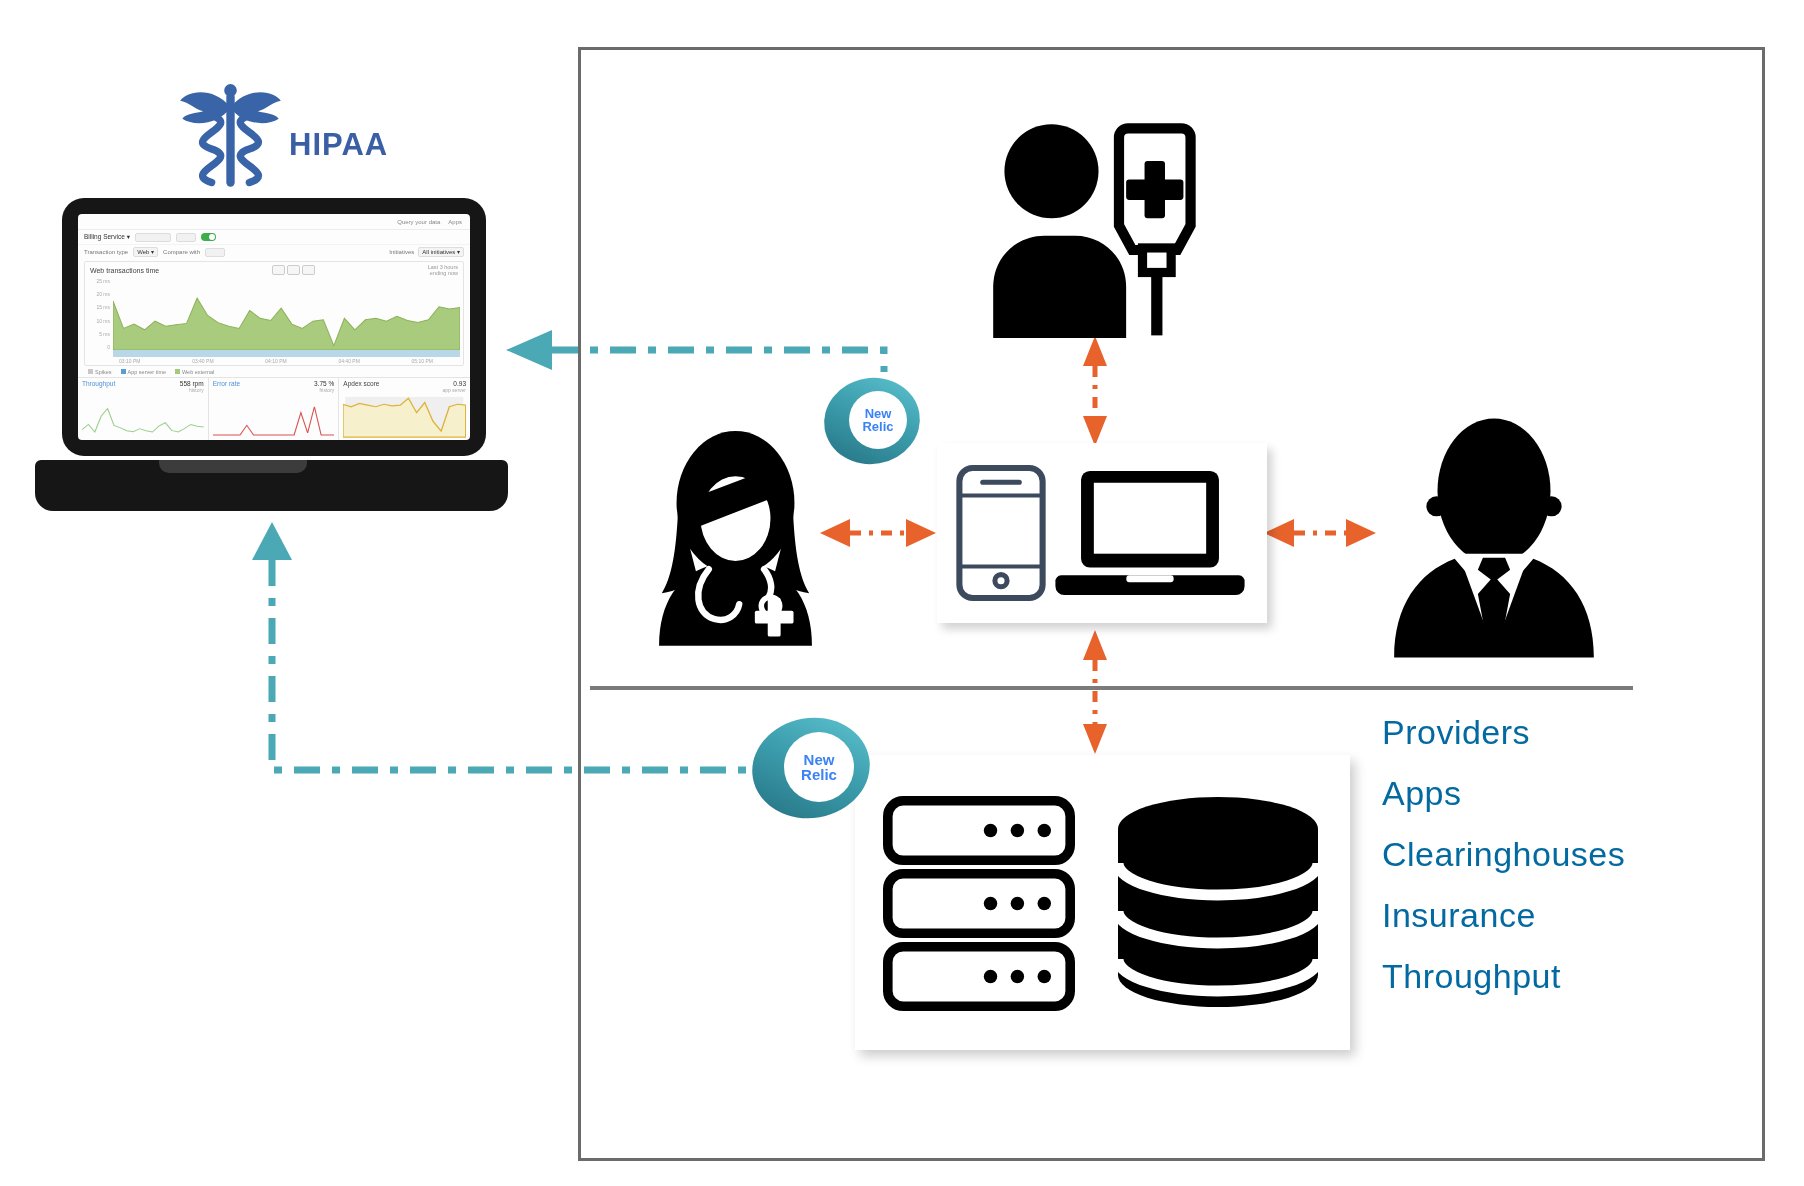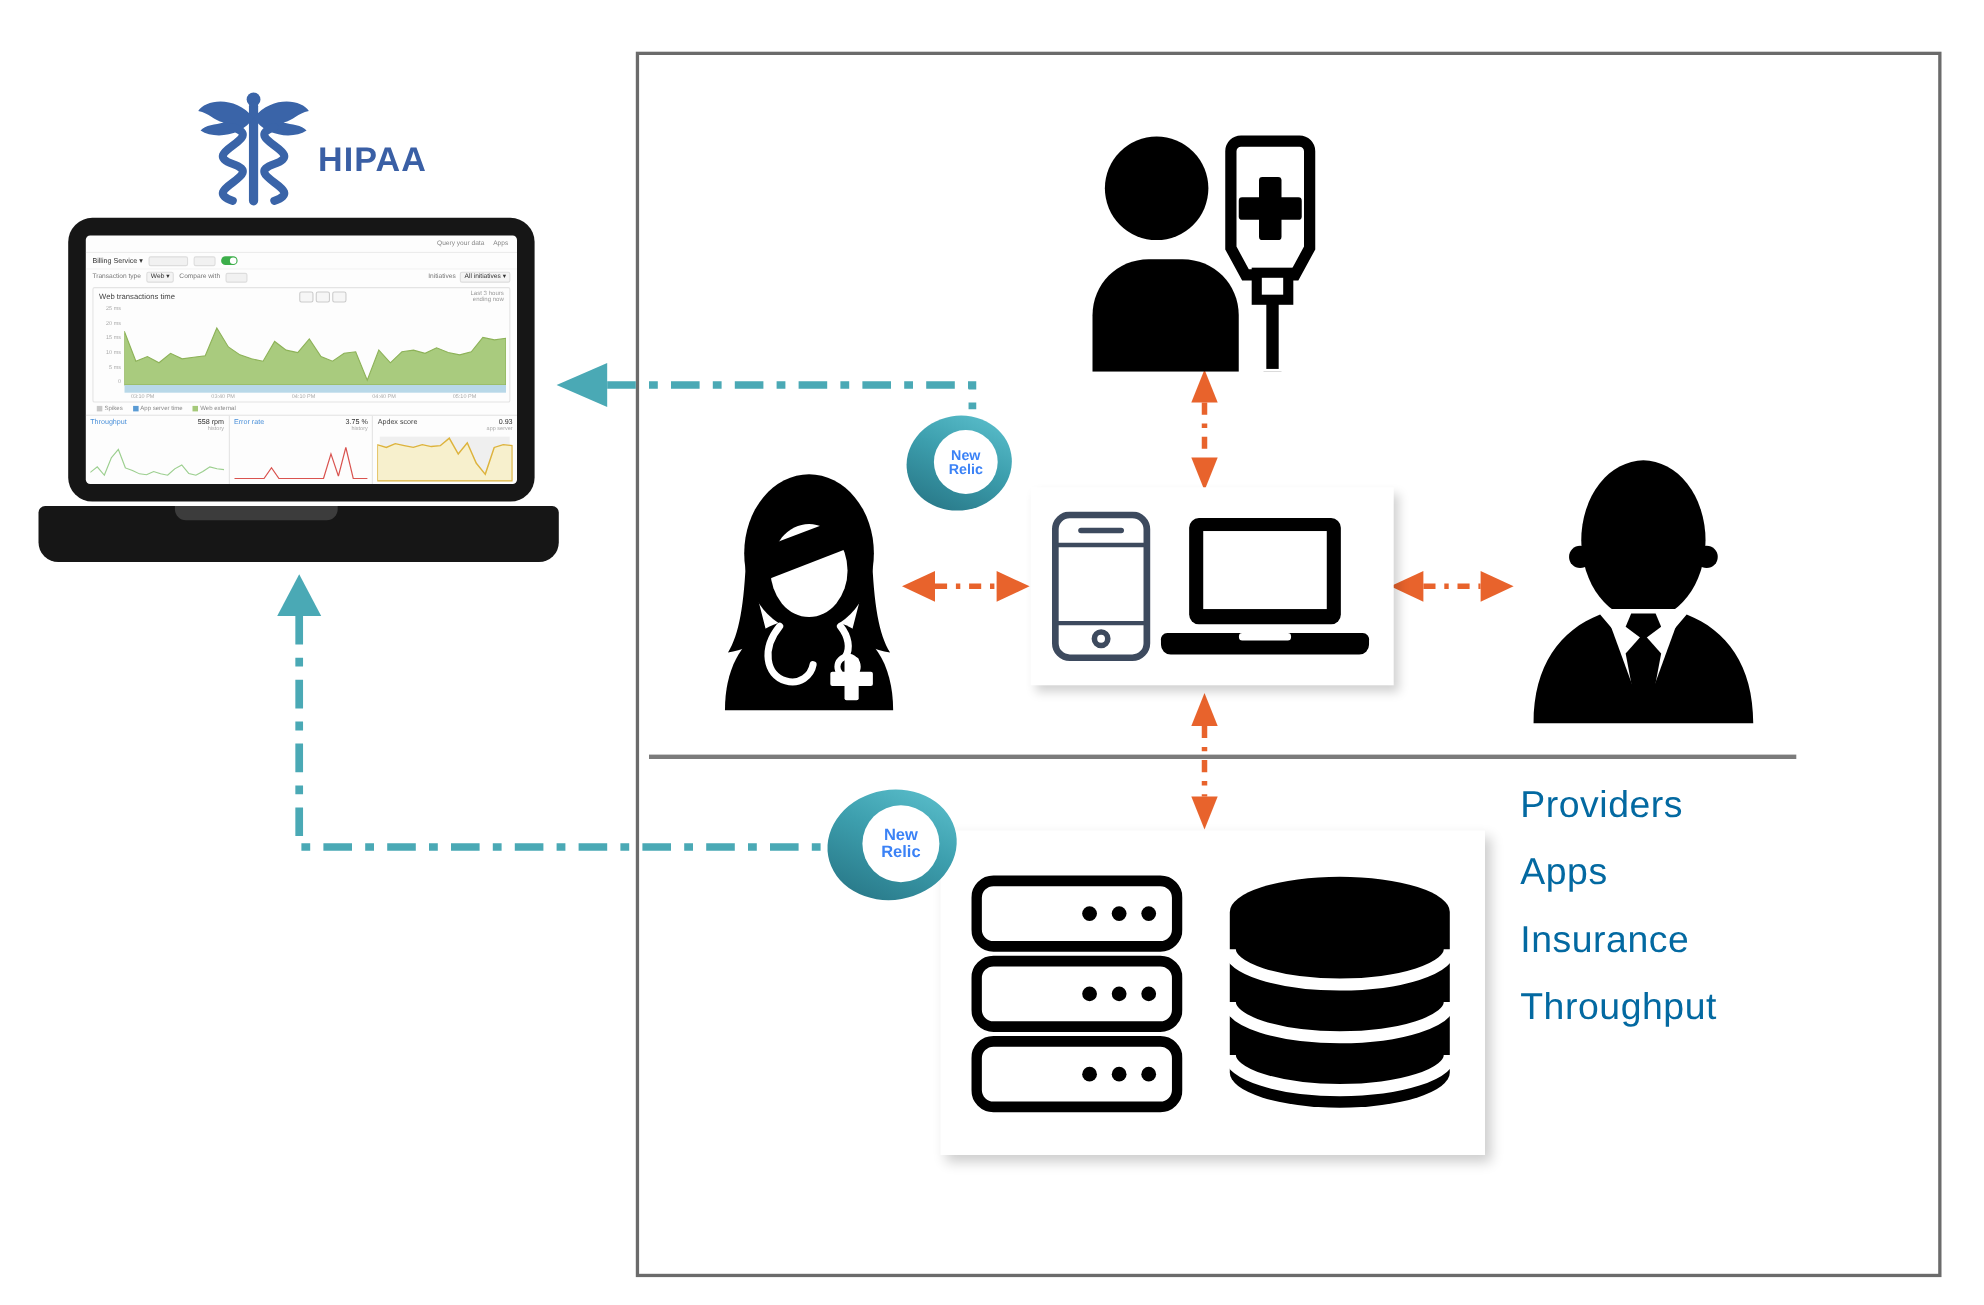--- a/index.html
+++ b/index.html
@@ -358,17 +358,18 @@
       <path d="M5,36 a100,32 0 0 1 200,0 v146 a100,32 0 0 1 -200,0 z" fill="#000"></path>
       <path d="M5,70 a100,32 0 0 0 200,0" fill="none" stroke="#fff" stroke-width="11"></path>
       <path d="M5,118 a100,32 0 0 0 200,0" fill="none" stroke="#fff" stroke-width="11"></path>
       <path d="M5,166 a100,32 0 0 0 200,0" fill="none" stroke="#fff" stroke-width="11"></path>
     </svg>
   </div>
 
   <div class="stakeholders">
     <div>Providers</div>
     <div>Apps</div>
+    <div>Clearinghouses</div>
     <div>Insurance</div>
     <div>Throughput</div>
   </div>
 
 </div>
 
 </body></html>

